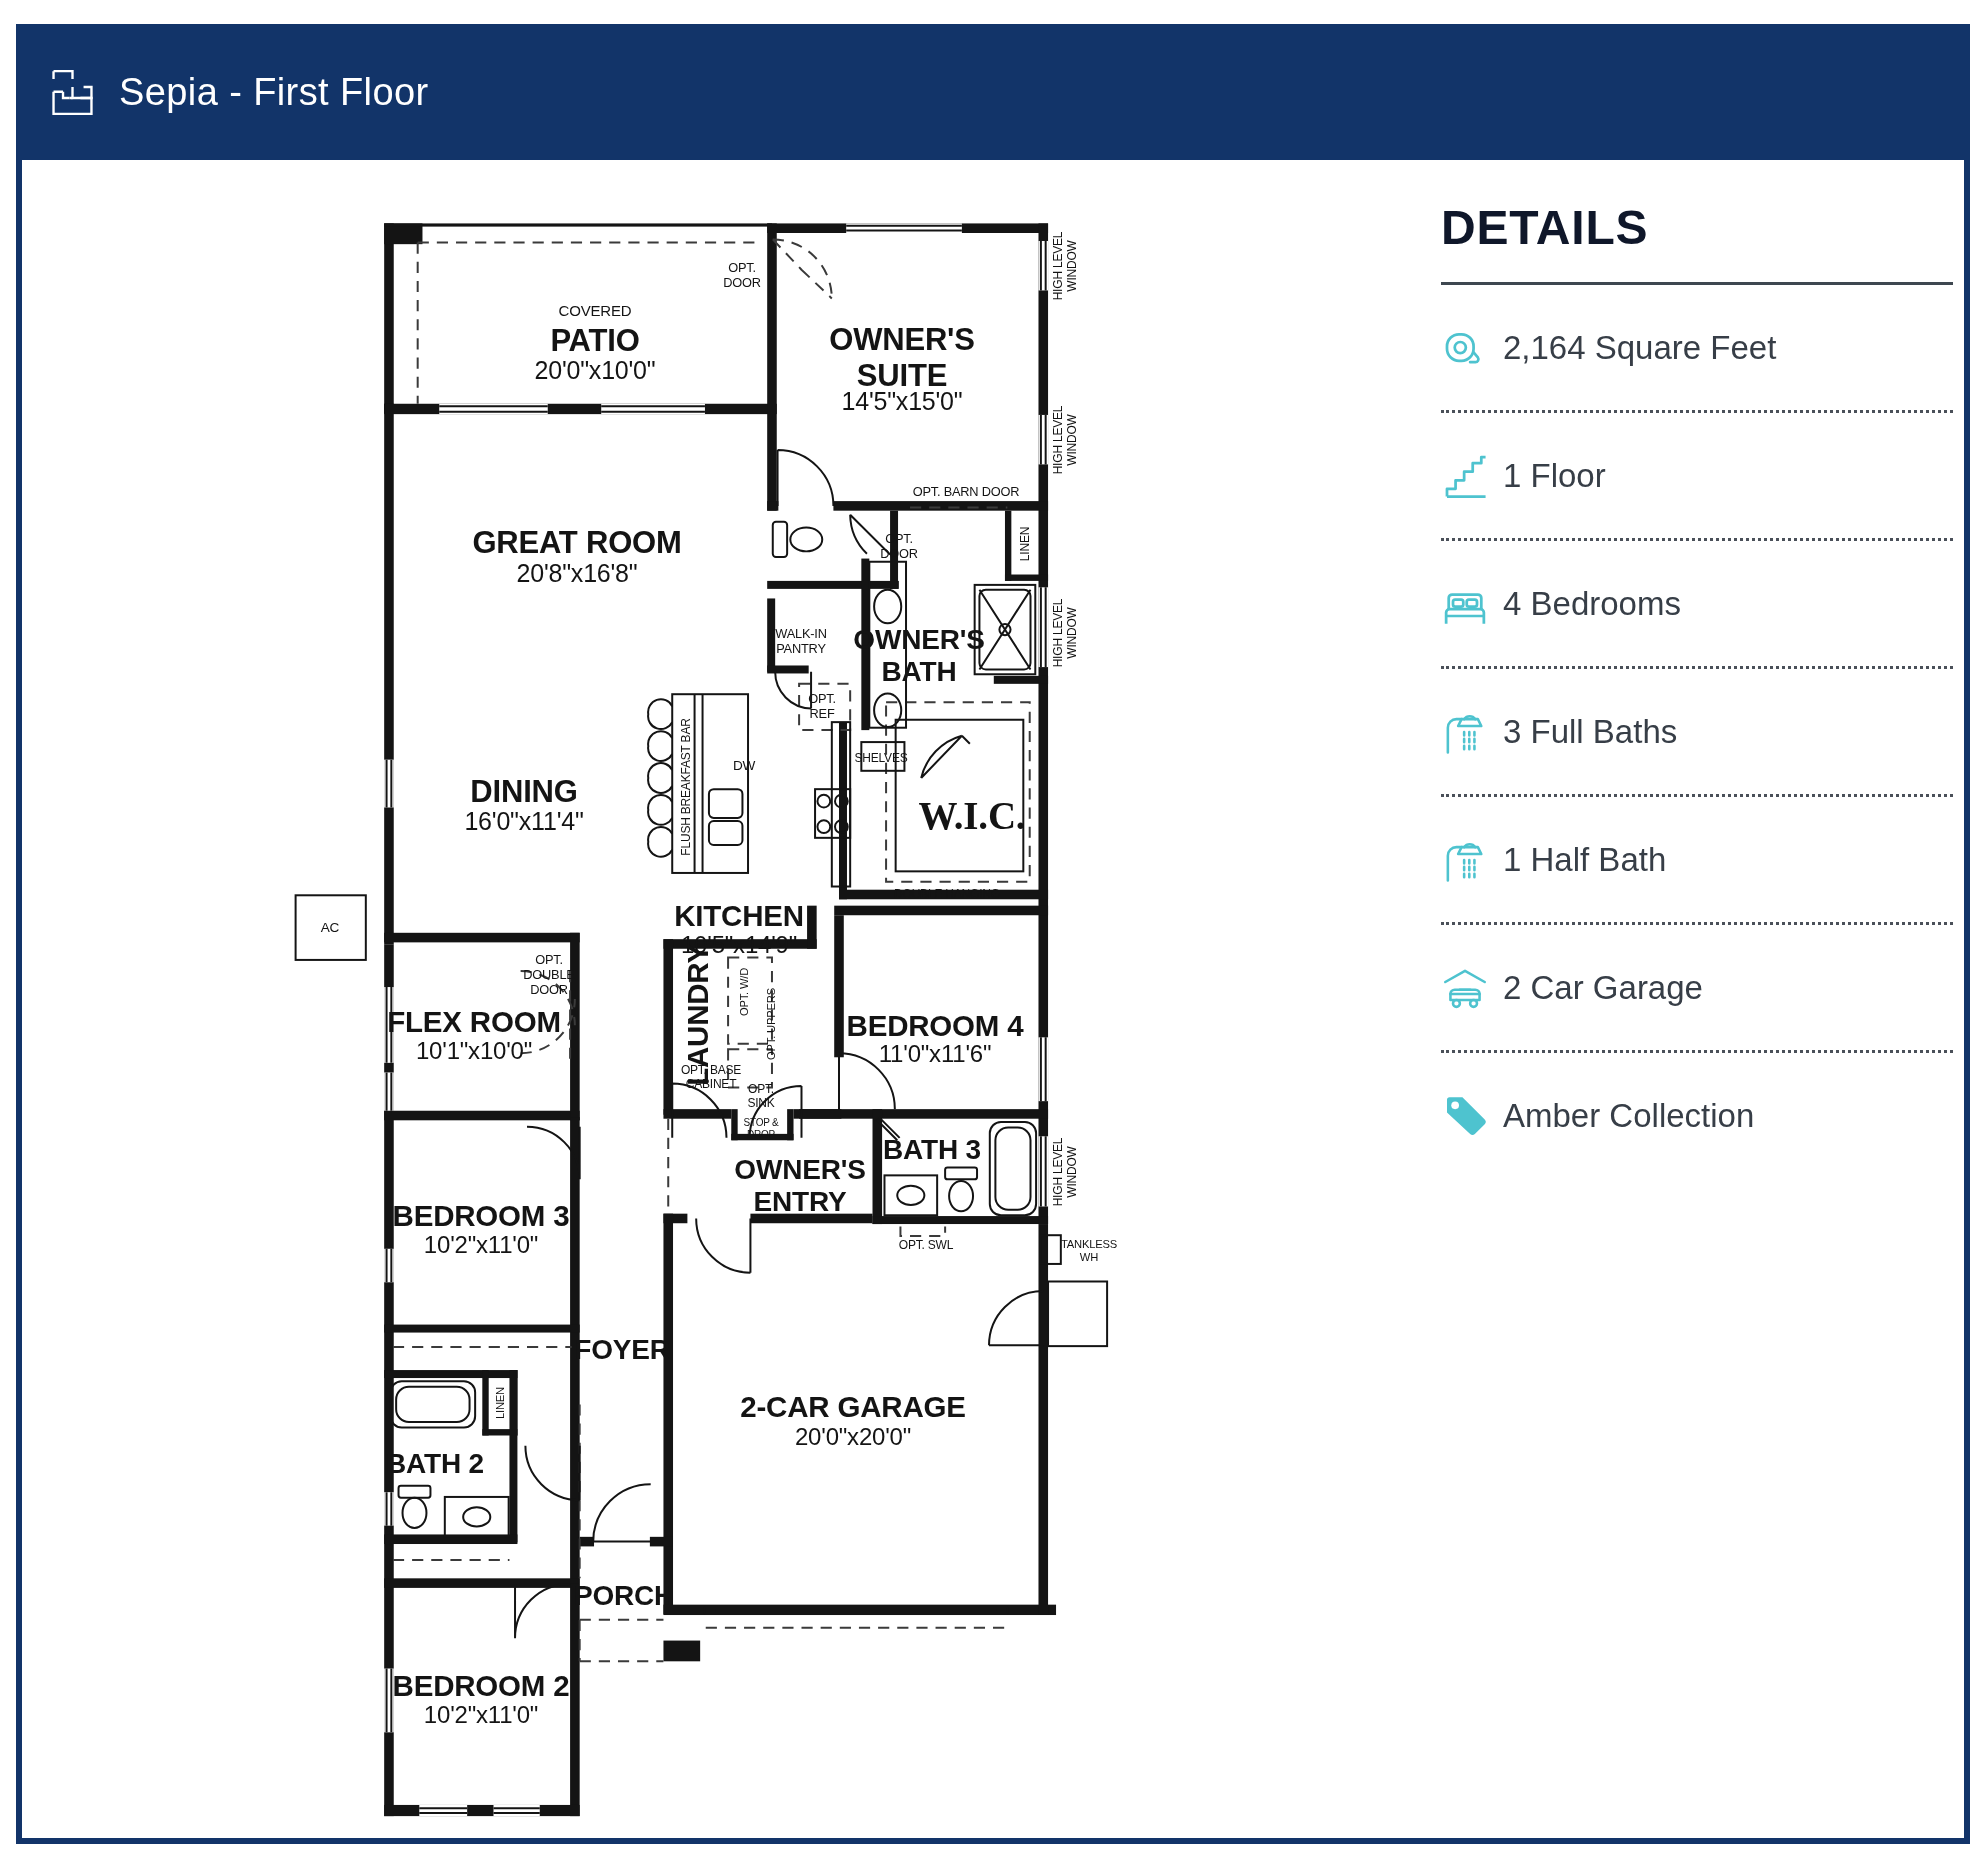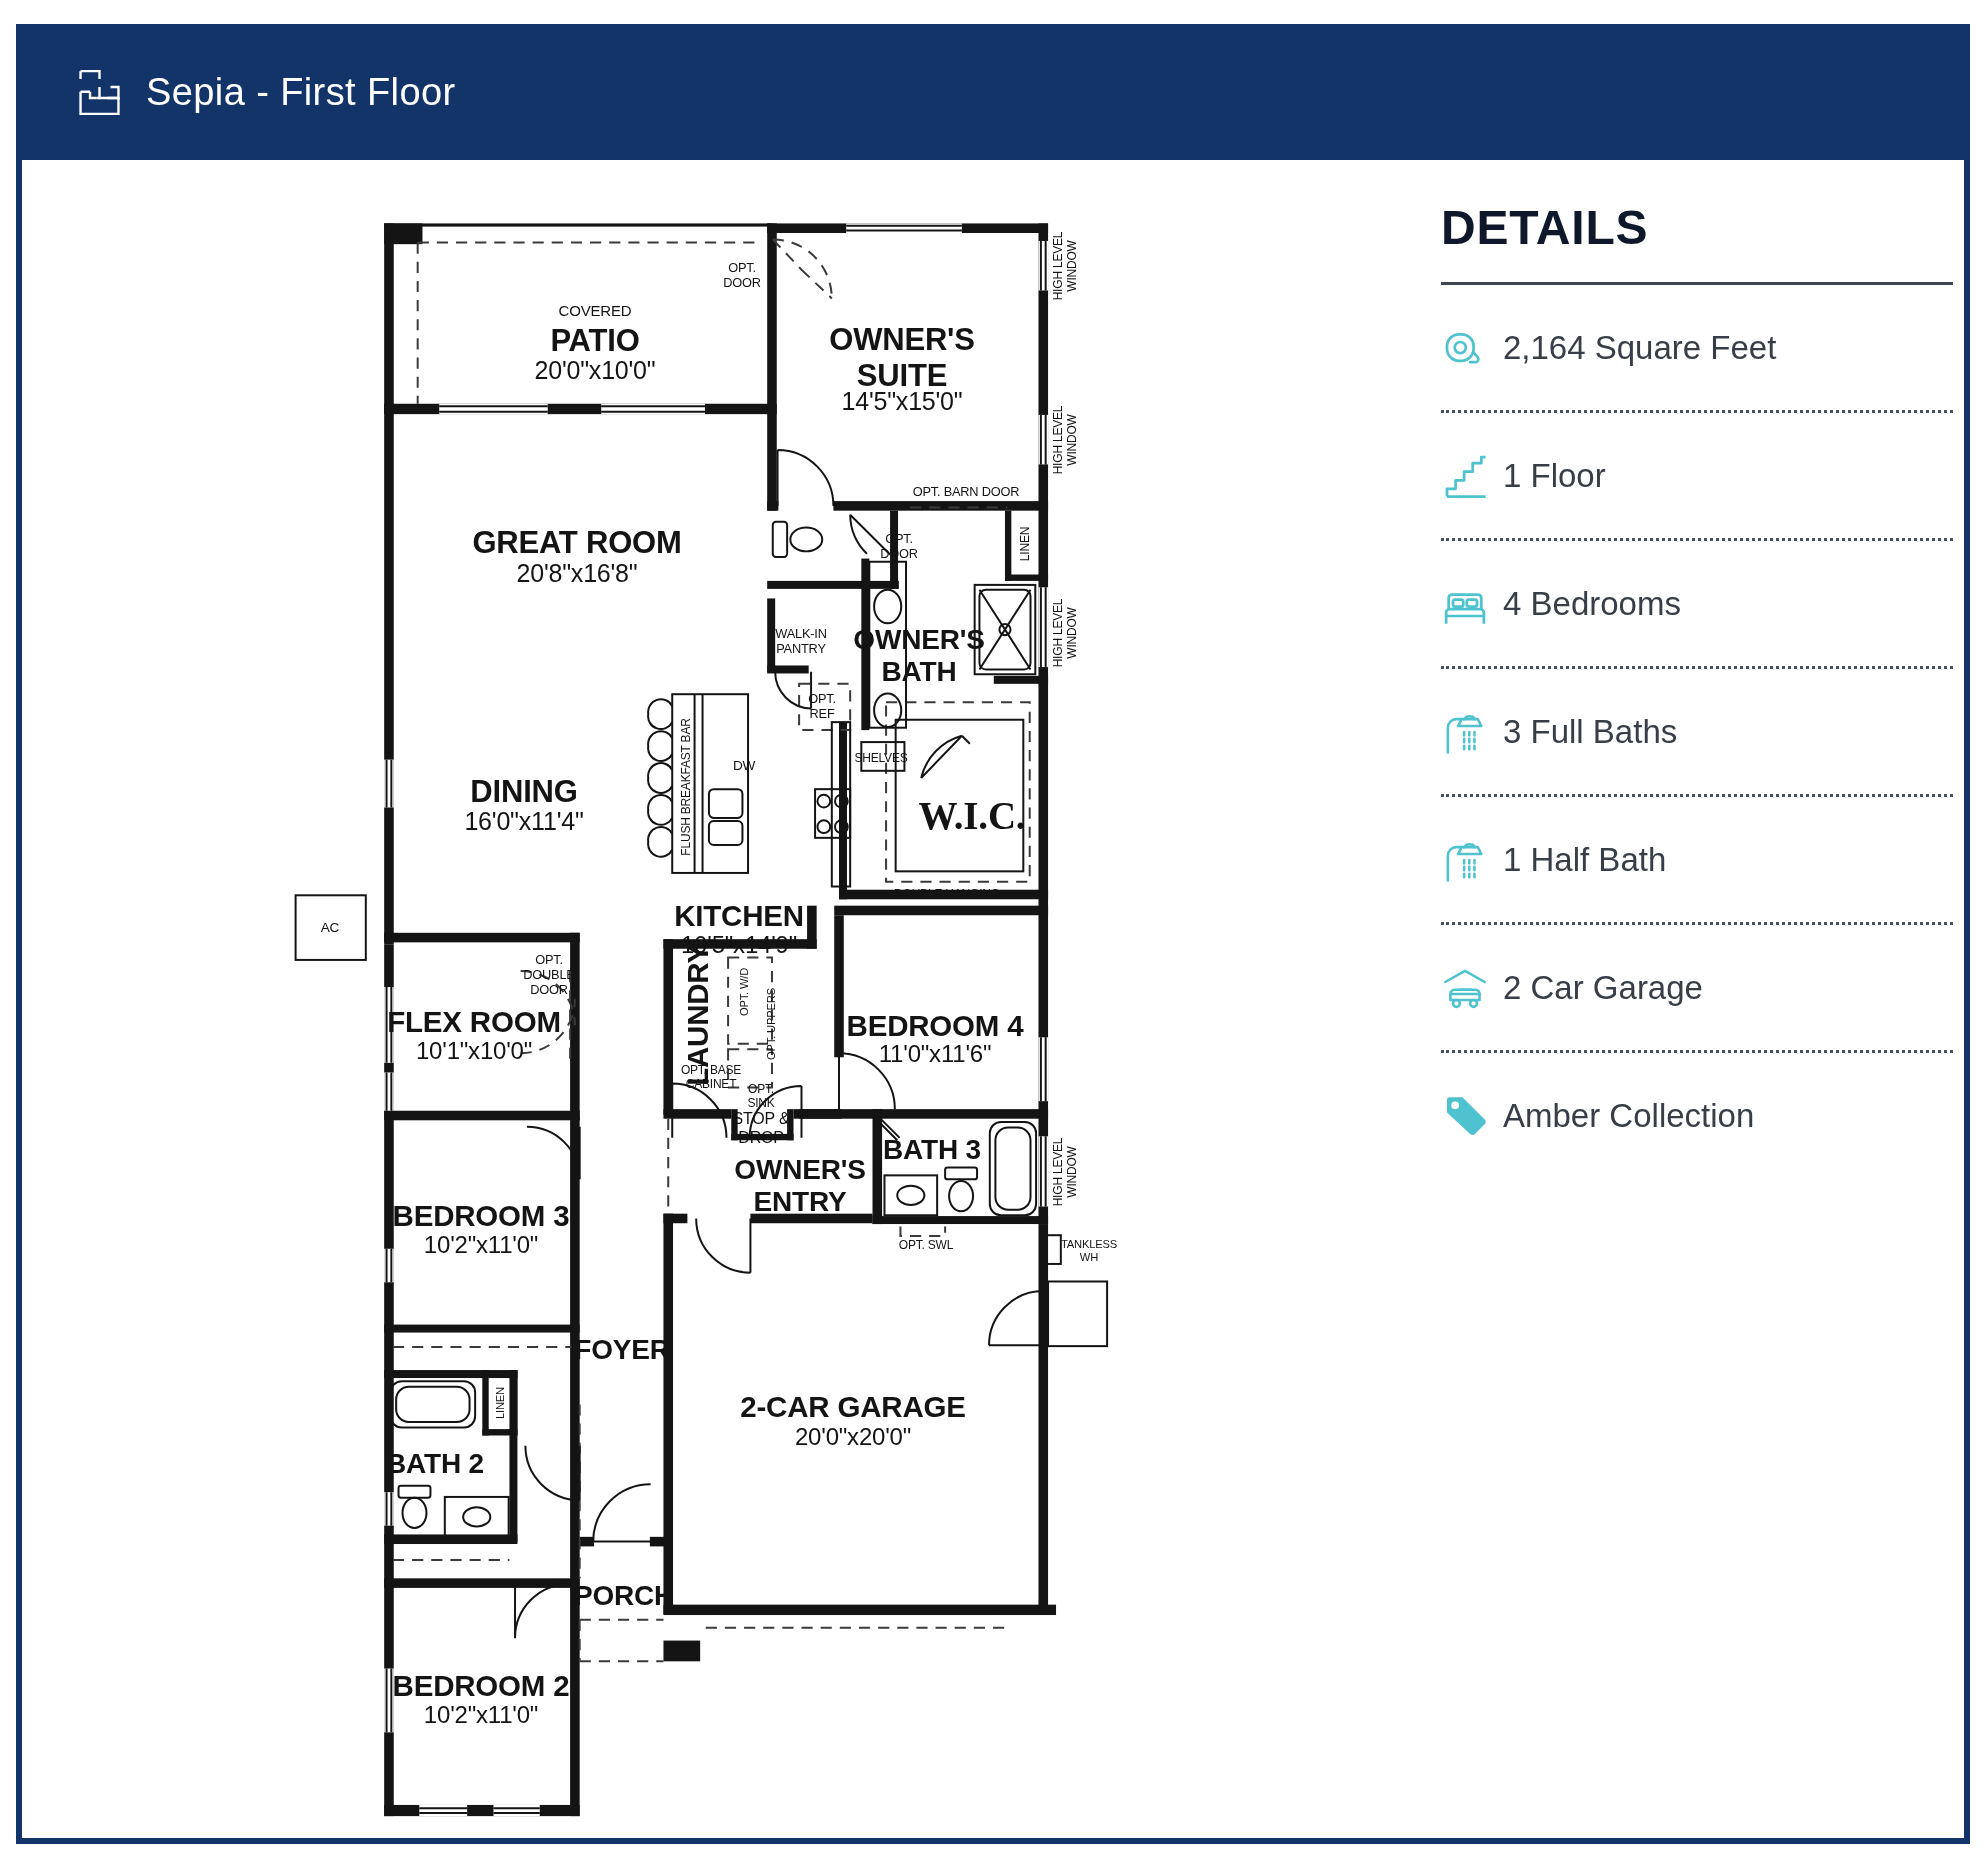--- a/index.html
+++ b/index.html
@@ -1,21 +1,21 @@
 <!DOCTYPE html>
 <html style="font-size:12.8px"><head>
 <meta charset="utf-8">
 <style>
   html,body{margin:0;padding:0;background:#ffffff;}
   #page{position:relative;width:1986px;height:1860px;background:#ffffff;overflow:hidden;
         font-family:"Liberation Sans","DejaVu Sans",sans-serif;}
   #frame{position:absolute;left:16px;top:24px;width:1954px;height:1820px;
          border:6.4px solid #123469;box-sizing:border-box;background:#ffffff;}
   #header{position:absolute;left:16px;top:24px;width:1954px;height:136px;background:#123469;
-          display:flex;align-items:center;box-sizing:border-box;padding-left:61px;}
+          display:flex;align-items:center;box-sizing:border-box;padding-left:34px;}
   #header .hicon{width:45px;height:49px;margin-right:24px;flex:0 0 auto;}
   #header .htitle{color:#ffffff;font-size:38px;font-weight:400;letter-spacing:0.4px;}
   
   #details{position:absolute;left:1441px;top:200px;width:512px;}
   #details .dheading{font-size:48px;font-weight:700;color:#0f172a;letter-spacing:0.8px;}
   #details .ddivider{margin-top:27px;border-top:3.2px solid #3e4750;width:100%;}
   .detail-item{height:125px;display:flex;align-items:center;gap:14px;
                border-bottom:3.2px dotted #4a5059;}
   .detail-item:last-child{border-bottom:none;}
   .detail-icon{width:48px;height:48px;flex:0 0 auto;}
@@ -289,21 +289,21 @@
       <div class="plan-label" style="left: 474px; top: 1051px; font-size: 24px;">10'1"x10'0"</div>
       <div class="plan-label b rot" style="left: 698px; top: 1015px; font-size: 29.5px;">LAUNDRY</div>
       <div class="plan-label rot" style="left: 744px; top: 992px; font-size: 11.2px;">OPT. W/D</div>
       <div class="plan-label rot" style="left: 771px; top: 1024px; font-size: 11.2px;">OPT. UPPERS</div>
       <div class="plan-label b" style="left: 935px; top: 1026px; font-size: 29.5px;">BEDROOM 4</div>
       <div class="plan-label" style="left: 935px; top: 1054px; font-size: 24px;">11'0"x11'6"</div>
       <div class="plan-label" style="left: 711px; top: 1078px; font-size: 12px;">OPT. BASE
 CABINET</div>
       <div class="plan-label" style="left: 761px; top: 1097px; font-size: 12px;">OPT.
 SINK</div>
-      <div class="plan-label" style="left: 761px; top: 1129px; font-size: 16px;">STOP &amp;
+      <div class="plan-label" style="left: 761px; top: 1129px; font-size: 10px;">STOP &amp;
 DROP</div>
       <div class="plan-label b" style="left: 481px; top: 1216px; font-size: 29.5px;">BEDROOM 3</div>
       <div class="plan-label" style="left: 481px; top: 1245px; font-size: 24px;">10'2"x11'0"</div>
       <div class="plan-label b" style="left: 932px; top: 1150px; font-size: 28px;">BATH 3</div>
       <div class="plan-label b" style="left: 800px; top: 1186px; font-size: 28px;">OWNER'S
 ENTRY</div>
       <div class="plan-label rot" style="left: 1066px; top: 1172px; font-size: 12px;">HIGH LEVEL
 WINDOW</div>
       <div class="plan-label" style="left: 926px; top: 1246px; font-size: 12px;">OPT. SWL</div>
       <div class="plan-label" style="left: 1089px; top: 1251px; font-size: 11.2px;">TANKLESS

